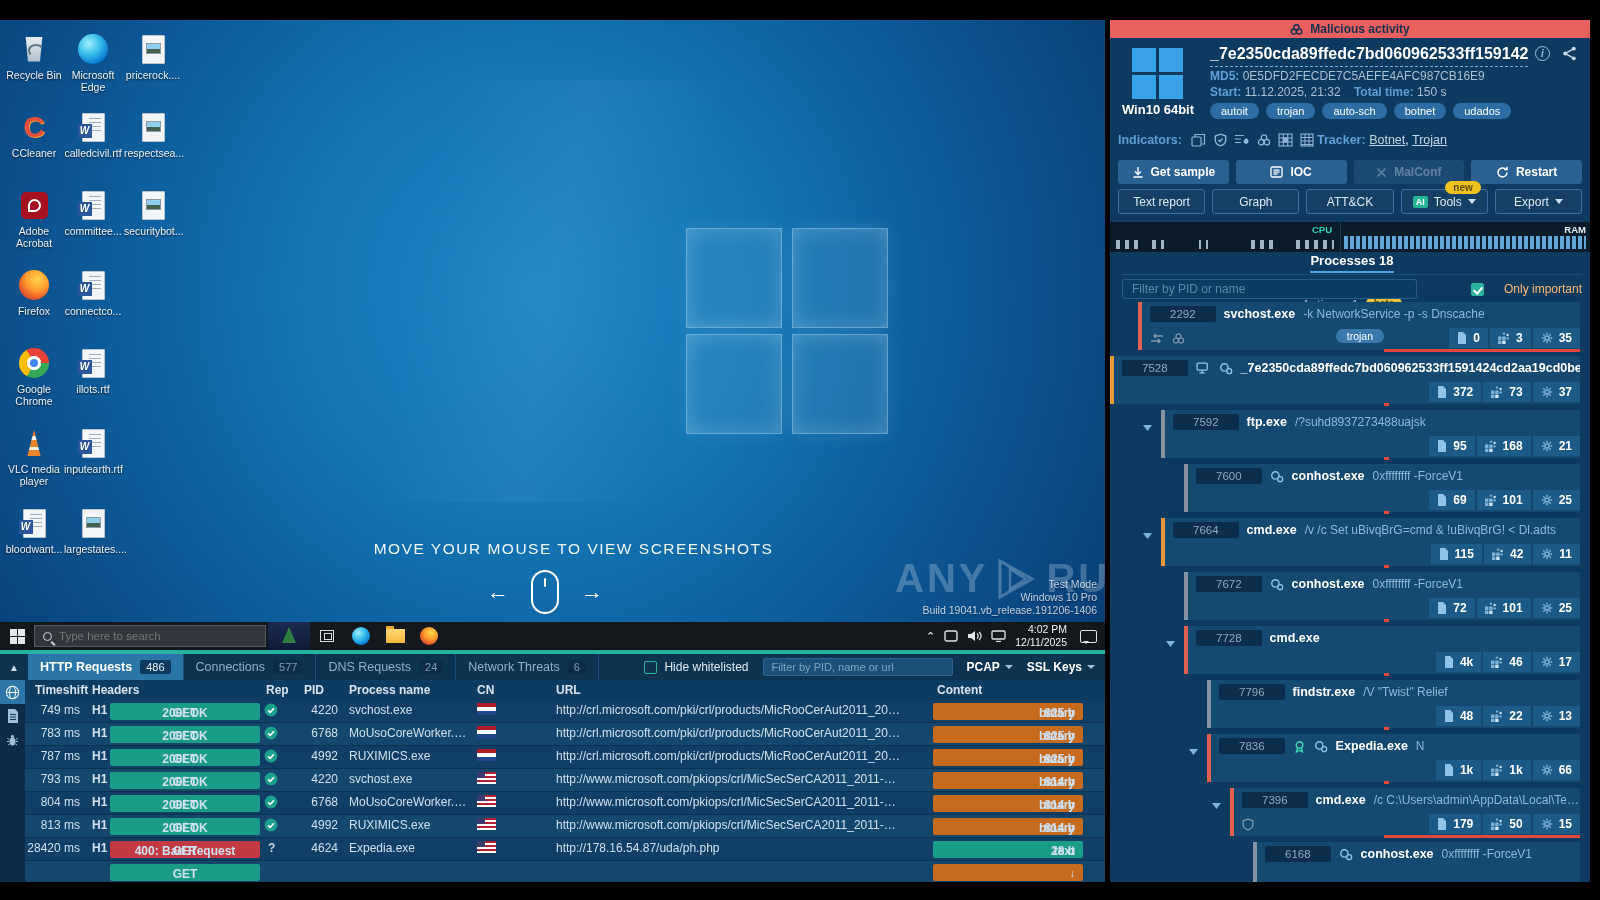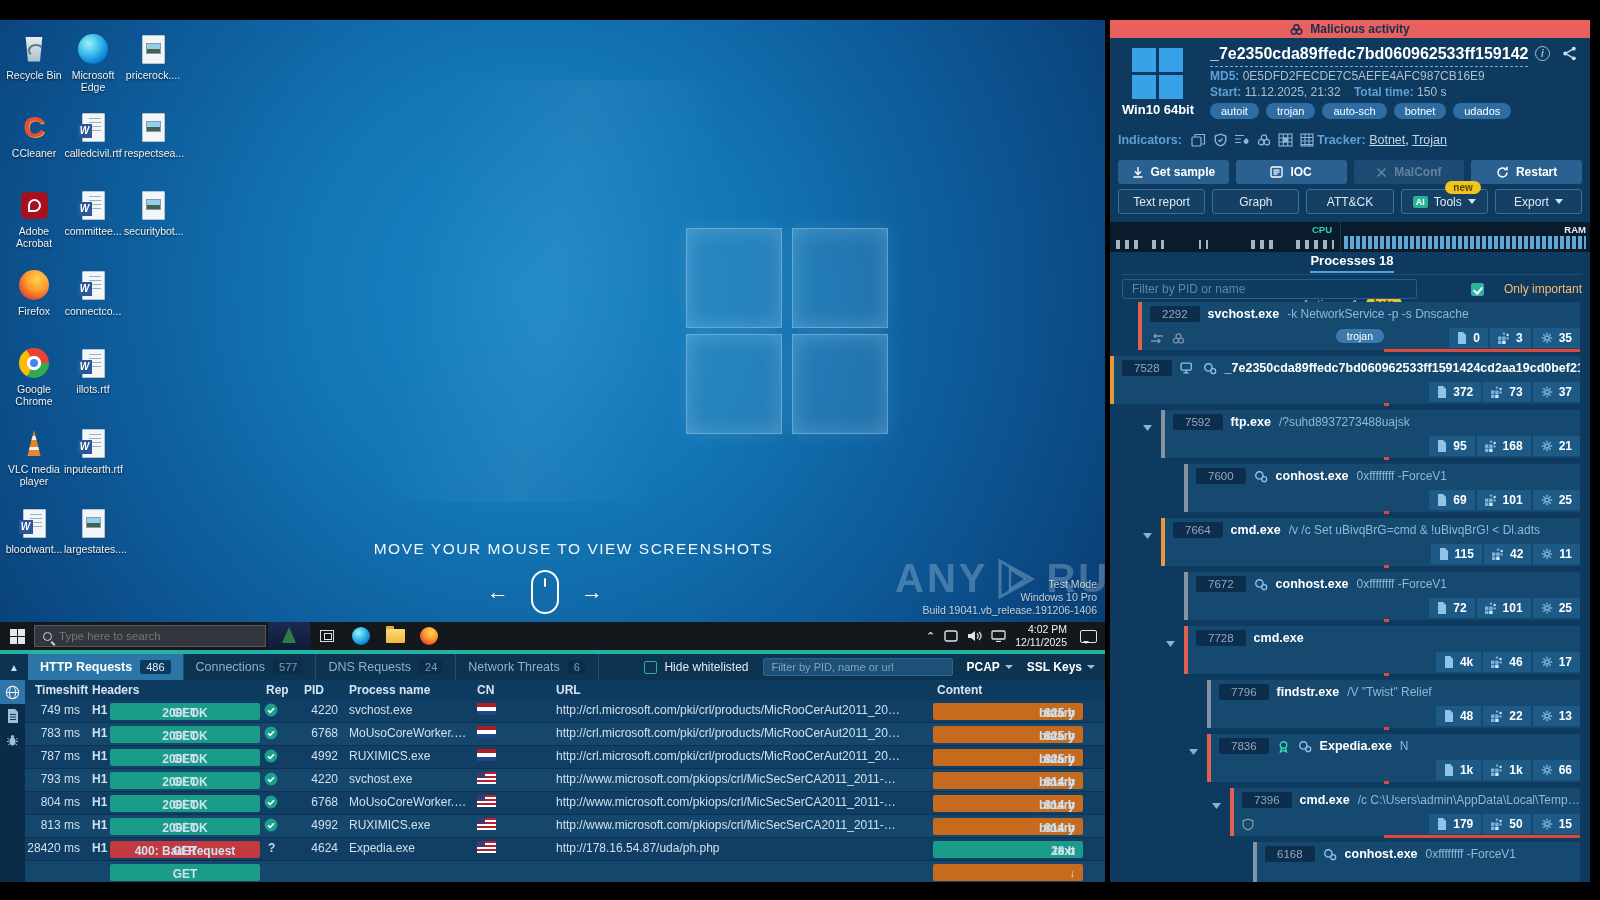--- a/index.html
+++ b/index.html
@@ -172,21 +172,21 @@
   .pfilter input { width:295px; height:20px; background:#0d3c61; border:1px solid #275d88; border-radius:3px; color:#cfe0ee;
     font-size:12px; padding:0 9px; outline:none; font-family:inherit; }
   .pfilter input::placeholder { color:#5d87a8; }
   .onlyimp { margin-left:auto; display:flex; align-items:center; gap:20px; font-size:12px; color:#fdba74; }
   .plist { position:absolute; left:0; right:0; top:282px; bottom:0; overflow:hidden; }
   .pblock { position:relative; height:48px; margin-bottom:6px; margin-right:10px; background:#15496f; border-radius:1px; cursor:pointer; }
   .pblock .lb { position:absolute; left:0; top:0; bottom:0; width:4px; }
   .lb-red { background:#e06052; } .lb-orange { background:#e69a3c; } .lb-grey { background:#8494a2; }
   .pcaret { position:absolute; left:-18px; top:7px; }
   .pline1 { display:flex; align-items:center; height:24px; padding-left:12px; gap:8px; overflow:hidden; white-space:nowrap; }
-  .pidbox { background:#0c2d4c; color:#8fa9bf; font-size:11.5px; padding:2px 12px; border-radius:2px; flex:none; }
+  .pidbox { background:#0c2d4c; color:#8fa9bf; font-size:11.5px; padding:2px 20px; border-radius:2px; flex:none; }
   .pname { font-weight:bold; font-size:12.5px; color:#fff; flex:none; }
   .pargs { font-size:12px; color:#8fb8d6; overflow:hidden; text-overflow:ellipsis; }
   .pline2 { position:relative; height:24px; display:flex; align-items:center; padding-left:12px; gap:8px; }
   .chips { position:absolute; right:0; top:2px; display:flex; }
   .chip { display:flex; align-items:center; gap:6px; background:#1d5a85; height:20px; padding:0 8px; margin-left:2px; }
   .chip b { font-size:12px; color:#fff; }
   .trojanpill { position:absolute; right:196px; top:3px; background:#3c79ad; color:#fff; font-size:10.5px; padding:1px 11px; border-radius:9px; }
   .uline { position:absolute; right:0; bottom:-2px; height:3px; background:#e0483e; z-index:2; }
   .uline.full { width:196px; } .uline.tick { width:5px; right:191px; }
   .picon { display:inline-flex; }

